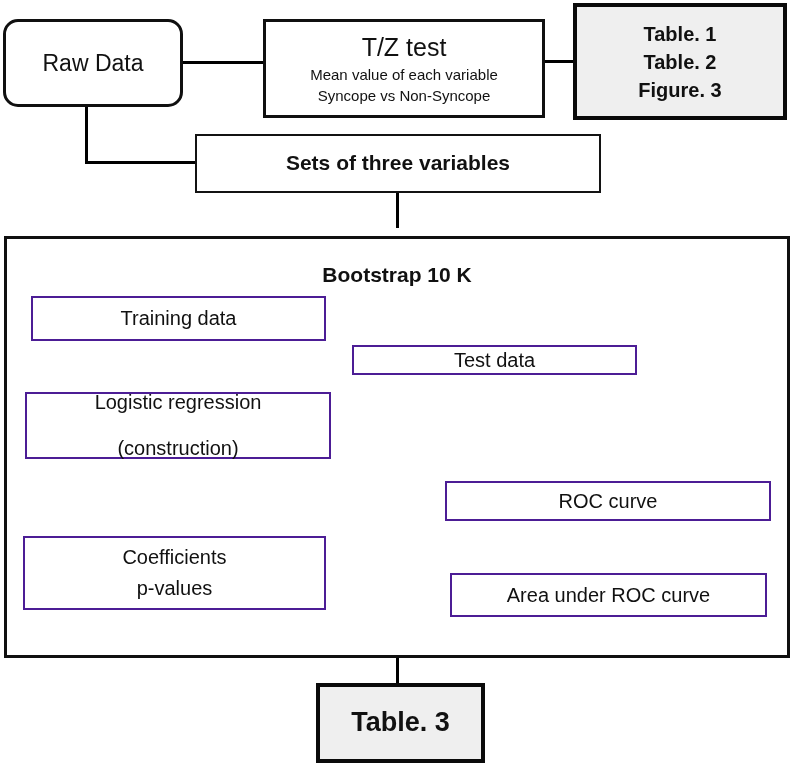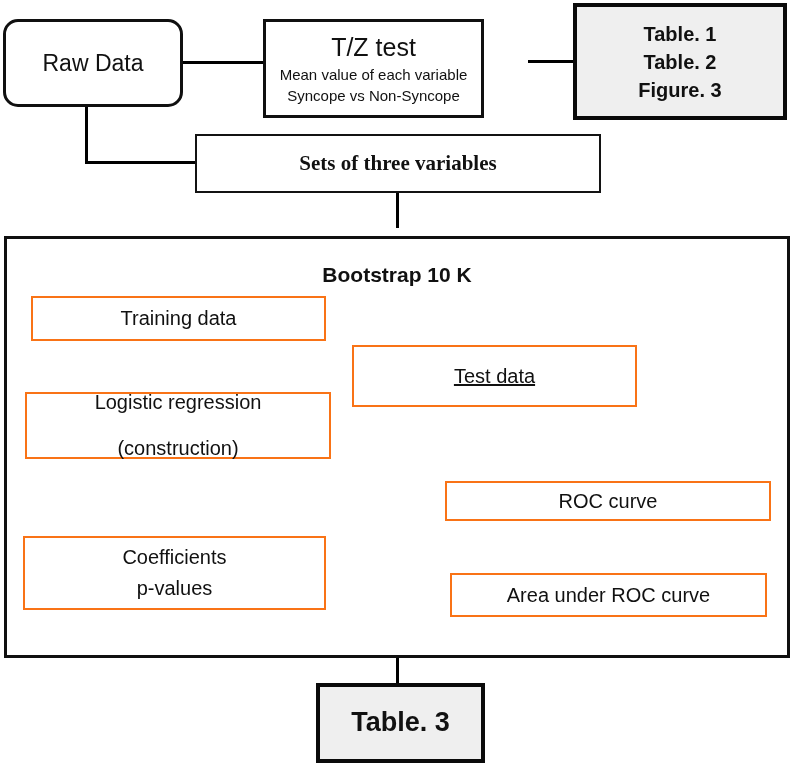--- a/index.html
+++ b/index.html
@@ -6,36 +6,36 @@
   html,body { background:#ffffff; }
   body { font-family:"Liberation Sans", sans-serif; color:#111; }
   .canvas { position:relative; width:797px; height:776px; background:#fff; overflow:hidden; }
 
   .node {
     position:absolute; background:#fff;
     display:flex; flex-direction:column; align-items:center; justify-content:center;
     text-align:center; line-height:1.25;
   }
   .thick  { border:3px solid #101010; }
-  .thin   { border:2px solid #f97316; }
+  .thin   { border:2px solid #4c1d95; }
   .shaded { background:#efefef; border:4px solid #0a0a0a; font-weight:bold; }
 
   .line { position:absolute; background:#000; }
 
   
   .raw        { left:3px;   top:19px;  width:180px; height:88px;  font-size:23px;border-radius:15px; }
-  .tz         { left:263px; top:19px;  width:221px; height:99px; }
+  .tz         { left:263px; top:19px;  width:282px; height:99px; }
   .tz-title   { font-size:25px; line-height:30px; margin-bottom:2px; }
   .tz-sub     { font-size:15px; line-height:21px; }
   .outputs    { left:573px; top:3px;   width:214px; height:117px; font-size:20px; line-height:28px; }
-  .sets       { left:195px; top:134px; width:406px; height:59px;  font-size:21px; font-weight:bold; border:2.5px solid #131313;font-family:Liberation Serif, serif; }
+  .sets       { left:195px; top:134px; width:406px; height:59px;  font-size:21px; font-weight:bold; border:2.5px solid #131313; }
   .container  { left:4px;   top:228px; width:786px; height:422px; border:3px solid #101010; position:absolute; background:#fff;margin-top:8px; }
   .bootstrap-title { position:absolute; left:0; top:24px; width:100%; text-align:center; font-size:21px; font-weight:bold; }
   .training   { left:31px;  top:296px; width:295px; height:45px; font-size:20px; }
-  .test       { left:352px; top:345px; width:285px; height:62px; font-size:20px;text-decoration:underline; }
+  .test       { left:352px; top:345px; width:285px; height:30px; font-size:20px; }
   .logistic   { left:25px;  top:392px; width:306px; height:67px; font-size:20px; line-height:31px;gap:15px; }
   .coeff      { left:23px;  top:536px; width:303px; height:74px; font-size:20px; line-height:31px; }
   .roc        { left:445px; top:481px; width:326px; height:40px; font-size:20px; }
   .auc        { left:450px; top:573px; width:317px; height:44px; font-size:20px; }
   .table3     { left:316px; top:683px; width:169px; height:80px; font-size:27px; }
 
   
   .l-raw-tz       { left:183px; top:61px;  width:80px;  height:3px; }
   .l-tz-outputs   { left:528px; top:60px;  width:45px;  height:3px; }
   .l-raw-down-v   { left:85px;  top:107px; width:3px;   height:57px; }

